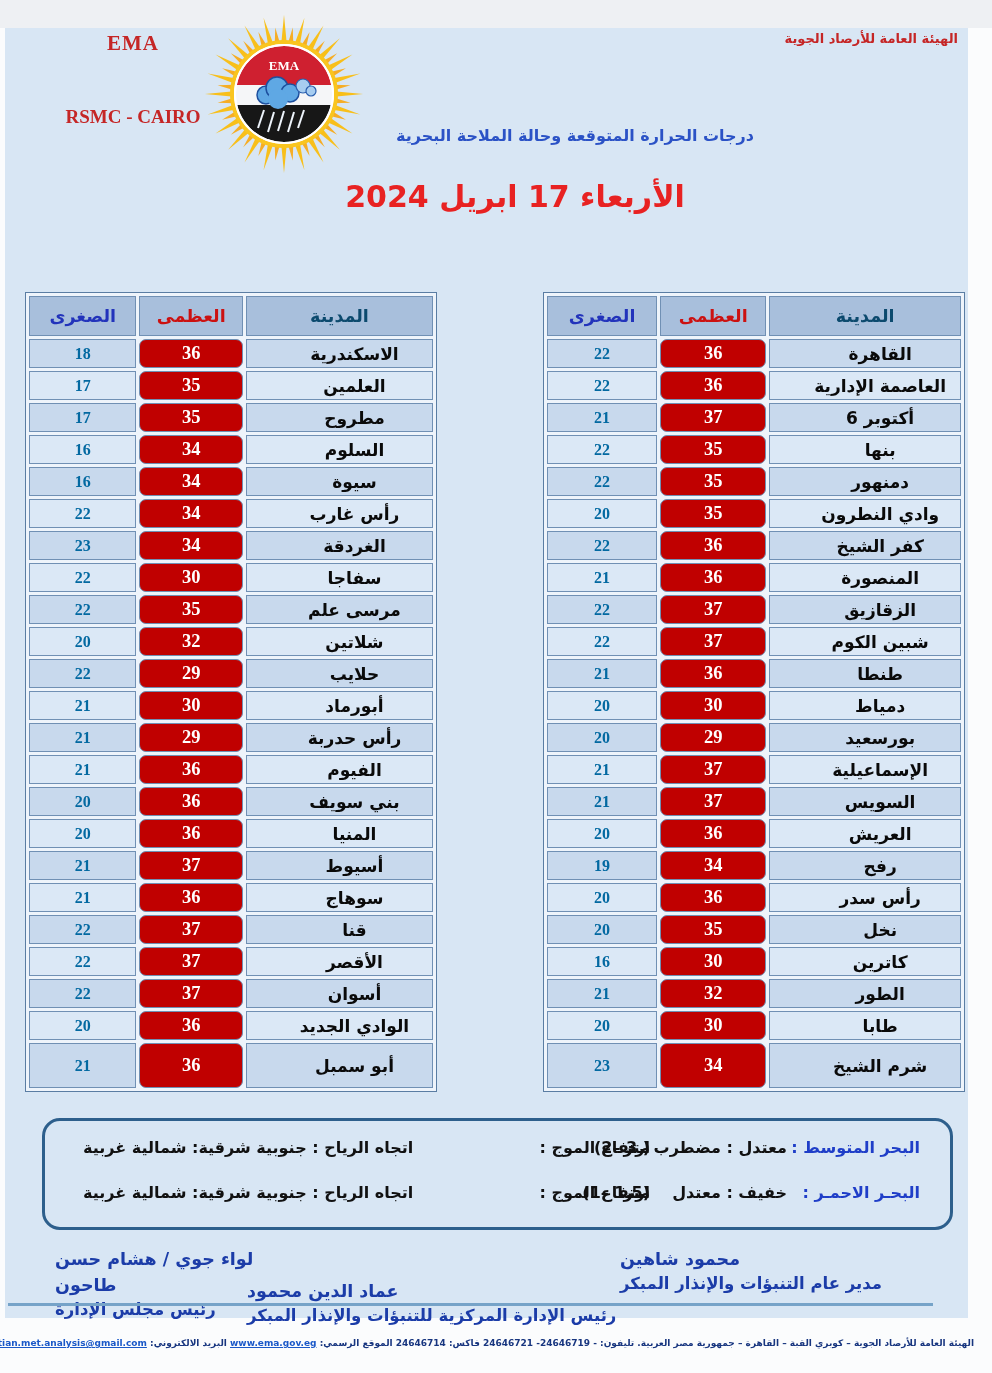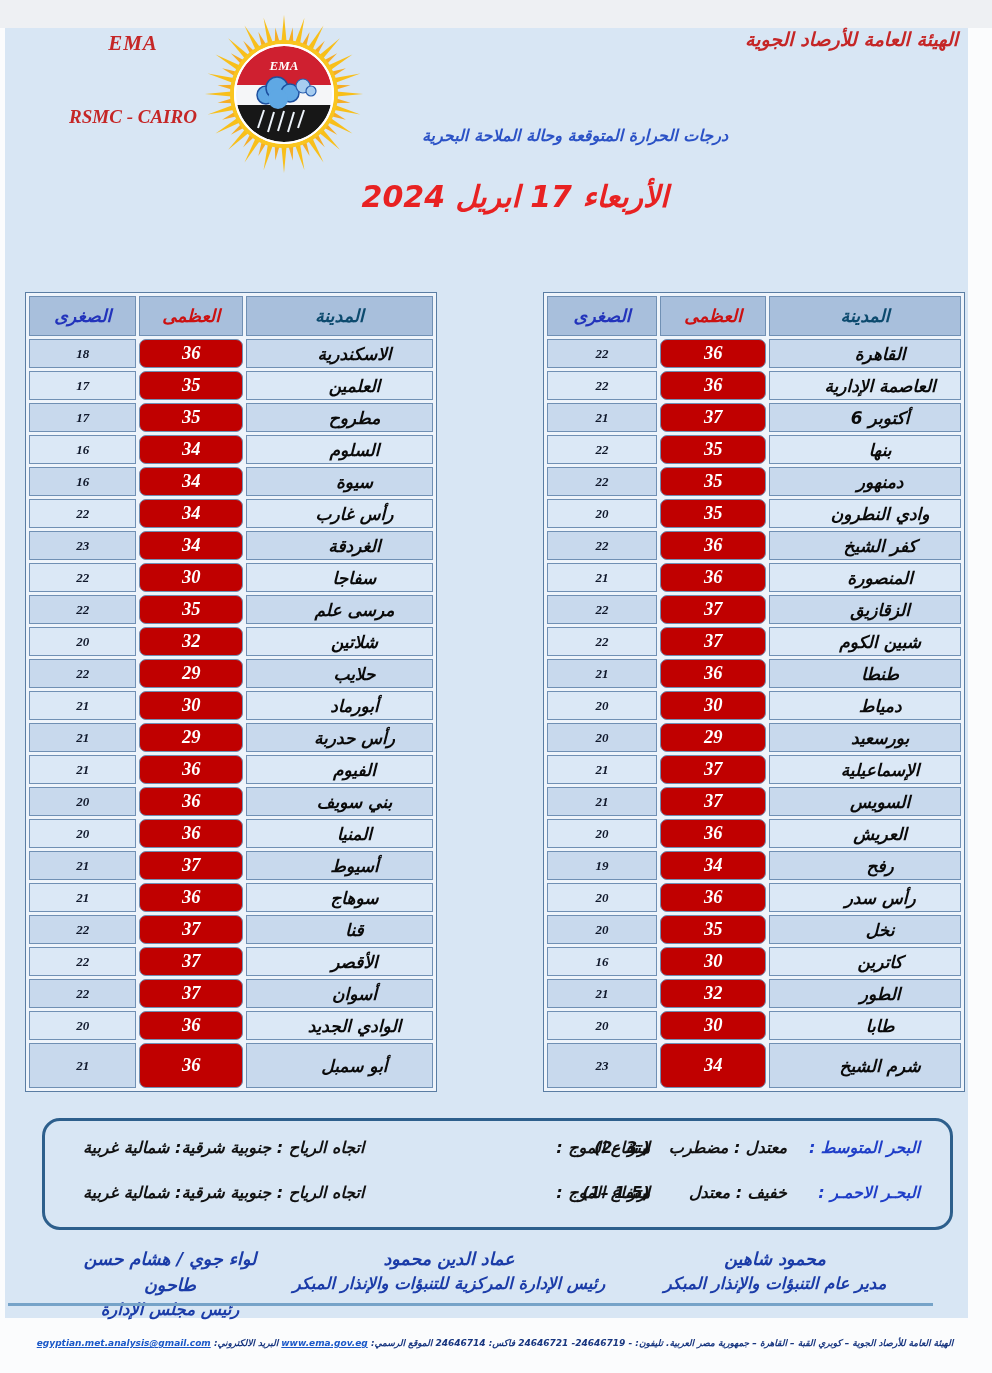--- a/index.html
+++ b/index.html
@@ -1,71 +1,71 @@
 <!DOCTYPE html>
 <html><head>
 <meta charset="utf-8">
 <style>
   * { margin:0; padding:0; box-sizing:border-box; }
   body { background:#ffffff; font-family:"DejaVu Sans", sans-serif; }
-  .page { position:relative; width:992px; height:1373px; background:#fbfcfd; overflow:hidden; margin:0 auto;font-style:italic; }
+  .page { position:relative; width:992px; height:1373px; background:#fbfcfd; overflow:hidden; margin:0 auto; }
   .top-strip { position:absolute; left:0; top:0; width:992px; height:28px; background:#eef0f3; }
   .card { position:absolute; left:5px; top:28px; width:963px; height:1290px; background:#d8e6f4; }
 
   
   .ema-en { position:absolute; left:38px; top:30px; width:190px; text-align:center;
             color:#c52626; font-family:"Liberation Serif","DejaVu Serif",serif; font-weight:bold; }
   .ema-en .l1 { font-size:21px; line-height:26px; letter-spacing:1px; }
   .ema-en .l2 { font-size:19px; line-height:26px;margin-top:48px; }
   .logo { position:absolute; left:204px; top:14px; width:160px; height:160px; }
   .org-ar { position:absolute; right:34px; top:24px; text-align:right; direction:rtl;
-            color:#c52626; font-weight:bold; font-size:19px; line-height:30px; }
+            color:#c52626; font-weight:bold; font-size:13px; line-height:30px; }
   .doc-title { position:absolute; left:330px; top:126px; width:490px; text-align:center; direction:rtl;
                color:#2b52c6; font-weight:bold; font-size:16px; }
   .doc-date { position:absolute; left:330px; top:179px; width:370px; text-align:center; direction:rtl;
               color:#e82222; font-weight:bold; font-size:30px; }
 
   
   table.temps { position:absolute; border-collapse:separate; border-spacing:3px;
                 background:#eef4fb; border:1px solid #5a7da3; table-layout:fixed; }
   #table-left  { left:25px;  top:292px; width:412px; }
   #table-right { left:543px; top:292px; width:422px; }
   table.temps th, table.temps td { border:1px solid #7090b4; text-align:center; vertical-align:middle;
                                    overflow:hidden; white-space:nowrap; }
   table.temps th { background:#a8bfdc; height:40px; font-size:17.5px; }
   table.temps col.w-city { width:47%; } table.temps col.w-max { width:26%; } table.temps col.w-min { width:27%; }
   th.h-city { color:#0c4a6e; } th.h-max { color:#cc1111; } th.h-min { color:#2233bb; }
   table.temps td { height:29px; font-weight:bold; }
   td.c-city { color:#0a0a0a; font-size:17px;padding-left:30px; }
   td.c-max  { background:#c00000; color:#ffffff; font-family:"Liberation Serif","DejaVu Serif",serif; font-size:18.5px;border-radius:7px; }
-  td.c-min  { color:#0f172a; font-family:"Liberation Serif","DejaVu Serif",serif; font-size:13px; }
+  td.c-min  { color:#0369a1; font-family:"Liberation Serif","DejaVu Serif",serif; font-size:16px; }
   table.temps tr:nth-child(odd)  td.c-city, table.temps tr:nth-child(odd)  td.c-min  { background:#c8d9ed; }
   table.temps tr:nth-child(even) td.c-city, table.temps tr:nth-child(even) td.c-min  { background:#dbe8f6; }
   table.temps tr:last-child td { height:45px; }
 
   
   .sea-box { position:absolute; left:42px; top:1118px; width:911px; height:112px;
              border:3px solid #2d5f8c; border-radius:18px; }
   .sea-row { position:absolute; left:0; width:100%; height:26px; direction:rtl;
              font-weight:bold; font-size:16px; color:#111; }
   .sea-row.r1 { top:17px; } .sea-row.r2 { top:62px; }
   .sea-row span { position:absolute; white-space:nowrap; }
   .sea-label { right:30px; color:#1f3ec8; }
   .sea-state { right:163px; }
   .sea-wave  { right:300px; }
   .sea-wave .num { direction:ltr; unicode-bidi:embed; display:inline-block; }
   .sea-wind  { left:38px; }
 
   
-  .sig { position:absolute; top:1246px; text-align:center; direction:rtl;
+  .sig { position:absolute; top:1246px; text-align:left; direction:rtl;
          color:#1b3ca8; font-weight:bold; }
   .sig .nm { font-size:17.5px; line-height:26px; }
   .sig .tl { font-size:16.5px; line-height:24px; }
   .sig-right  { left:620px; width:310px; }
-  .sig-center { left:264px; width:370px; }
+  .sig-center { left:247px; width:370px;margin-top:32px; }
   .sig-left   { left:55px;  width:230px; }
   .divider { position:absolute; left:8px; top:1303px; width:925px; height:3px; background:#76a3c8; }
 
   
   .mini-footer { position:absolute; left:16px; top:1338px; width:958px; text-align:center; direction:rtl;
                  font-size:9px; font-weight:bold; color:#17357f; white-space:nowrap; }
   .mini-footer a { color:#1a58c8; text-decoration:underline; }
 </style>
 </head>
 <body>

